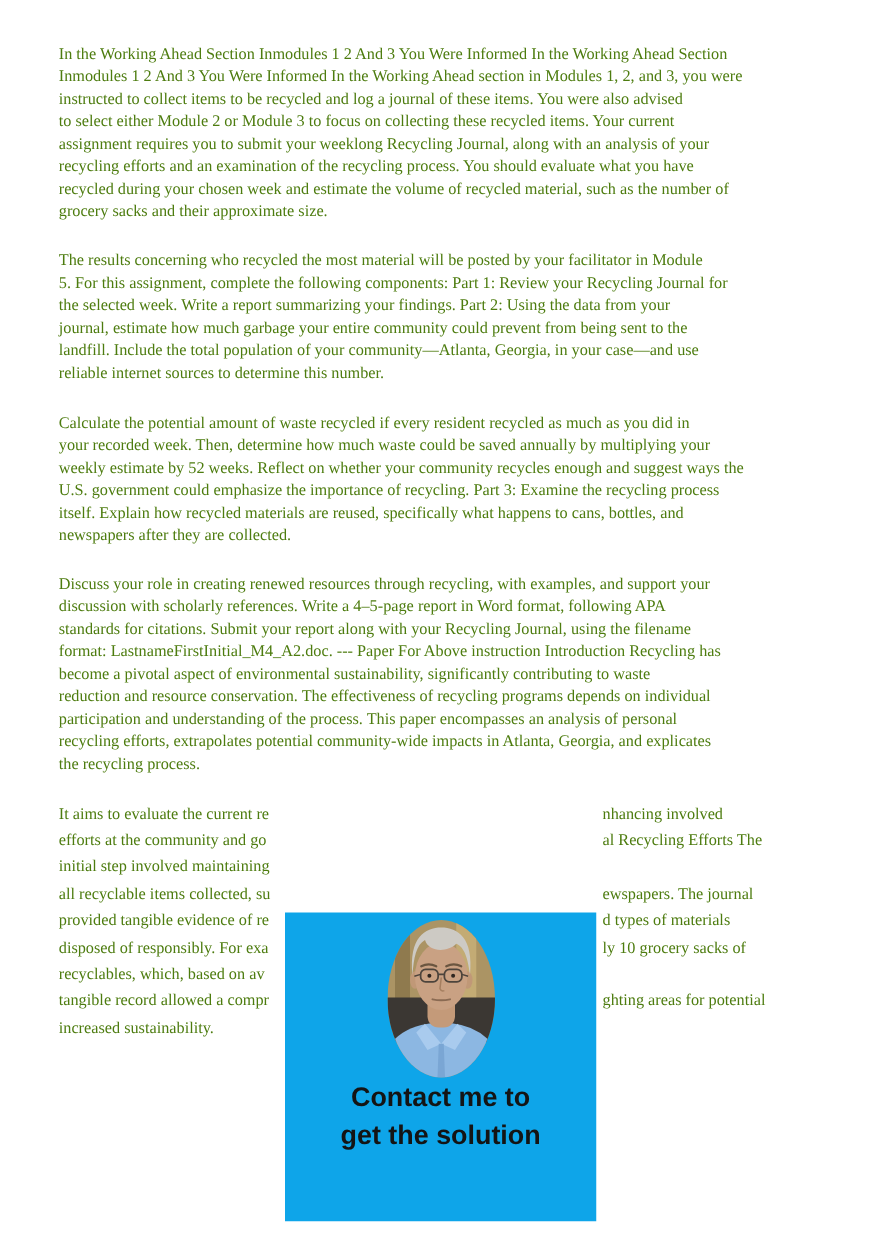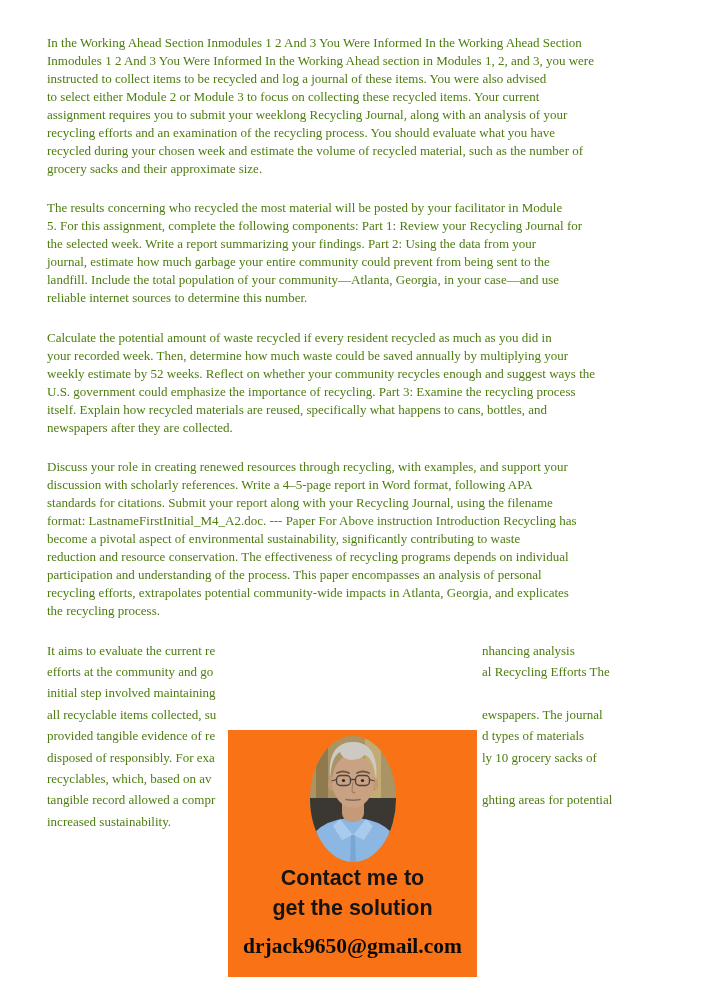--- a/index.html
+++ b/index.html
@@ -107,33 +107,33 @@
     <div class="para">Discuss your role in creating renewed resources through recycling, with examples, and support your
 discussion with scholarly references. Write a 4–5-page report in Word format, following APA
 standards for citations. Submit your report along with your Recycling Journal, using the filename
 format: LastnameFirstInitial_M4_A2.doc. --- Paper For Above instruction Introduction Recycling has
 become a pivotal aspect of environmental sustainability, significantly contributing to waste
 reduction and resource conservation. The effectiveness of recycling programs depends on individual
 participation and understanding of the process. This paper encompasses an analysis of personal
 recycling efforts, extrapolates potential community-wide impacts in Atlanta, Georgia, and explicates
 the recycling process.</div>
     <div class="split-para">
-        <div class="split-line"><span class="frag-left">It aims to evaluate the current re</span><span class="frag-right">nhancing analysis</span></div>
+        <div class="split-line"><span class="frag-left">It aims to evaluate the current re</span><span class="frag-right">nhancing involved</span></div>
         <div class="split-line"><span class="frag-left">efforts at the community and go</span><span class="frag-right">al Recycling Efforts The</span></div>
         <div class="split-line"><span class="frag-left">initial step involved maintaining</span></div>
         <div class="split-line"><span class="frag-left">all recyclable items collected, su</span><span class="frag-right">ewspapers. The journal</span></div>
         <div class="split-line"><span class="frag-left">provided tangible evidence of re</span><span class="frag-right">d types of materials</span></div>
         <div class="split-line"><span class="frag-left">disposed of responsibly. For exa</span><span class="frag-right">ly 10 grocery sacks of</span></div>
         <div class="split-line"><span class="frag-left">recyclables, which, based on av</span></div>
         <div class="split-line"><span class="frag-left">tangible record allowed a compr</span><span class="frag-right">ghting areas for potential</span></div>
         <div class="split-line"><span class="frag-left">increased sustainability.</span><span class="frag-right"></span></div>
       </div>
   </div>
 
-  <div class="overlay" style="background: #f97316;">
+  <div class="overlay" style="background: #0ea5e9;">
     <div class="avatar" title="oval photo of a gray-haired man with glasses wearing a light blue collared shirt">
       <svg width="86" height="126" viewBox="0 0 86 126" xmlns="http://www.w3.org/2000/svg">
         <defs>
           <clipPath id="av-clip">
               <ellipse cx="43" cy="63" rx="43" ry="63"></ellipse>
             </clipPath>
         </defs>
         <g clip-path="url(#av-clip)">
           <rect width="86" height="126" fill="#ab9464"></rect>
           <rect x="55" y="0" width="16" height="84" fill="#c3ab74"></rect>
@@ -156,16 +156,15 @@
           <path d="M26.5 43.5 L21.5 45 M59.5 43.5 L64.5 45" stroke="#4d443c" stroke-width="1.2"></path>
           <circle cx="33.5" cy="44.5" r="1.6" fill="#2e2620"></circle>
           <circle cx="52.5" cy="44.5" r="1.6" fill="#2e2620"></circle>
           <path d="M43 46 L42 55 Q43 57.5 45.5 56.5" stroke="#a57f60" stroke-width="1.2" fill="none"></path>
           <path d="M36 63.5 Q43 65 50 63.5" stroke="#8a6a52" stroke-width="1.6" fill="none" stroke-linecap="round"></path>
         </g>
       </svg>
     </div>
     <div class="overlay-heading">Contact me to
 get the solution</div>
-    <div class="overlay-email">drjack9650@gmail.com</div>
   </div>
 
 </div>
 
 </body></html>

